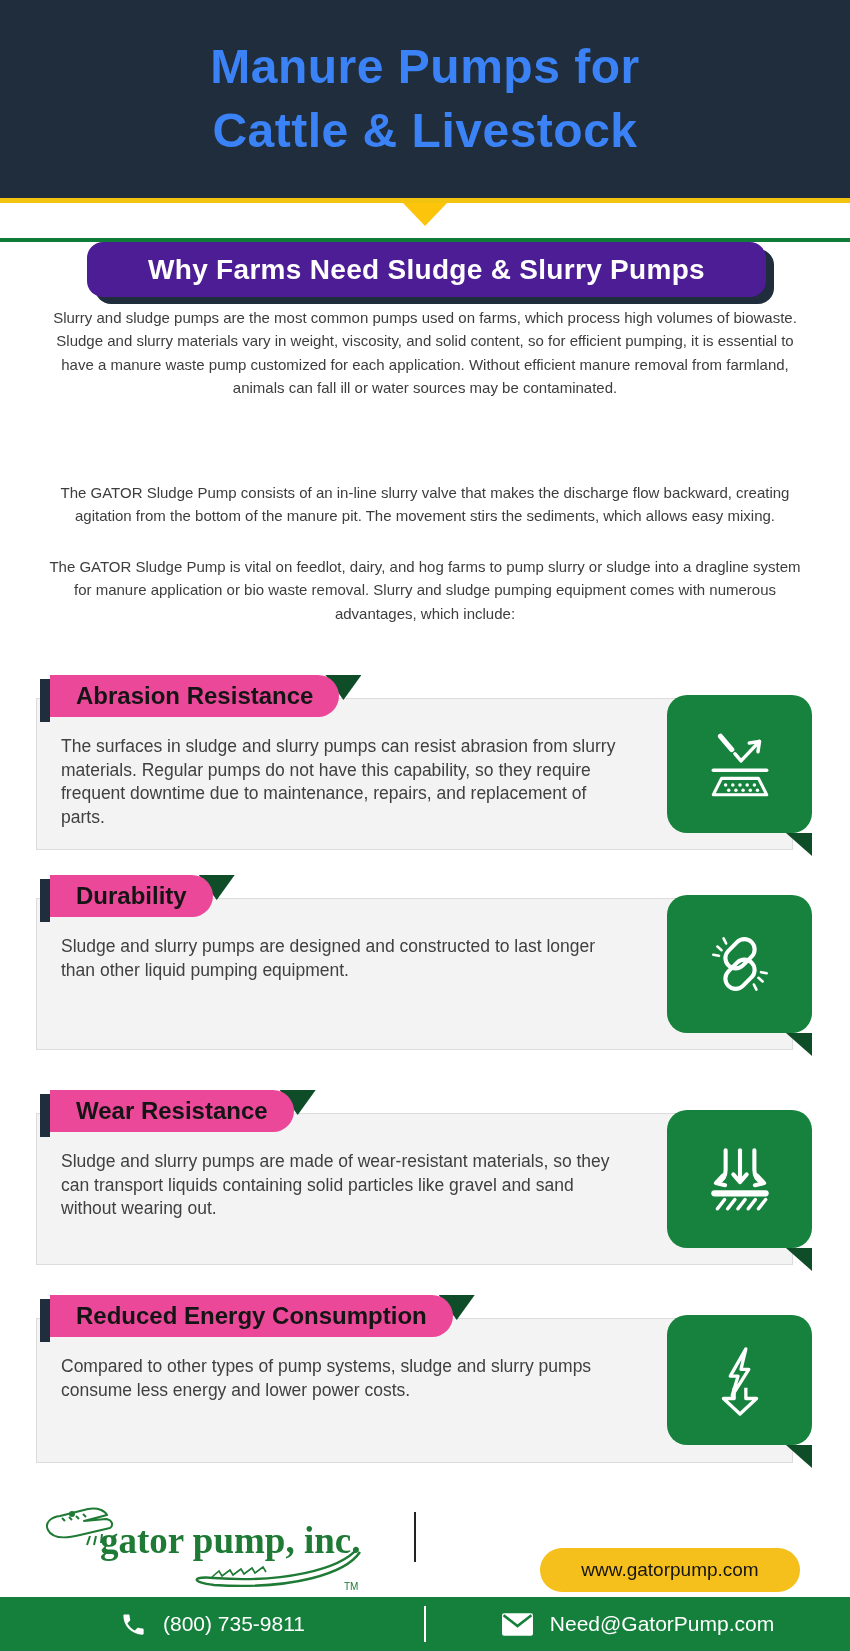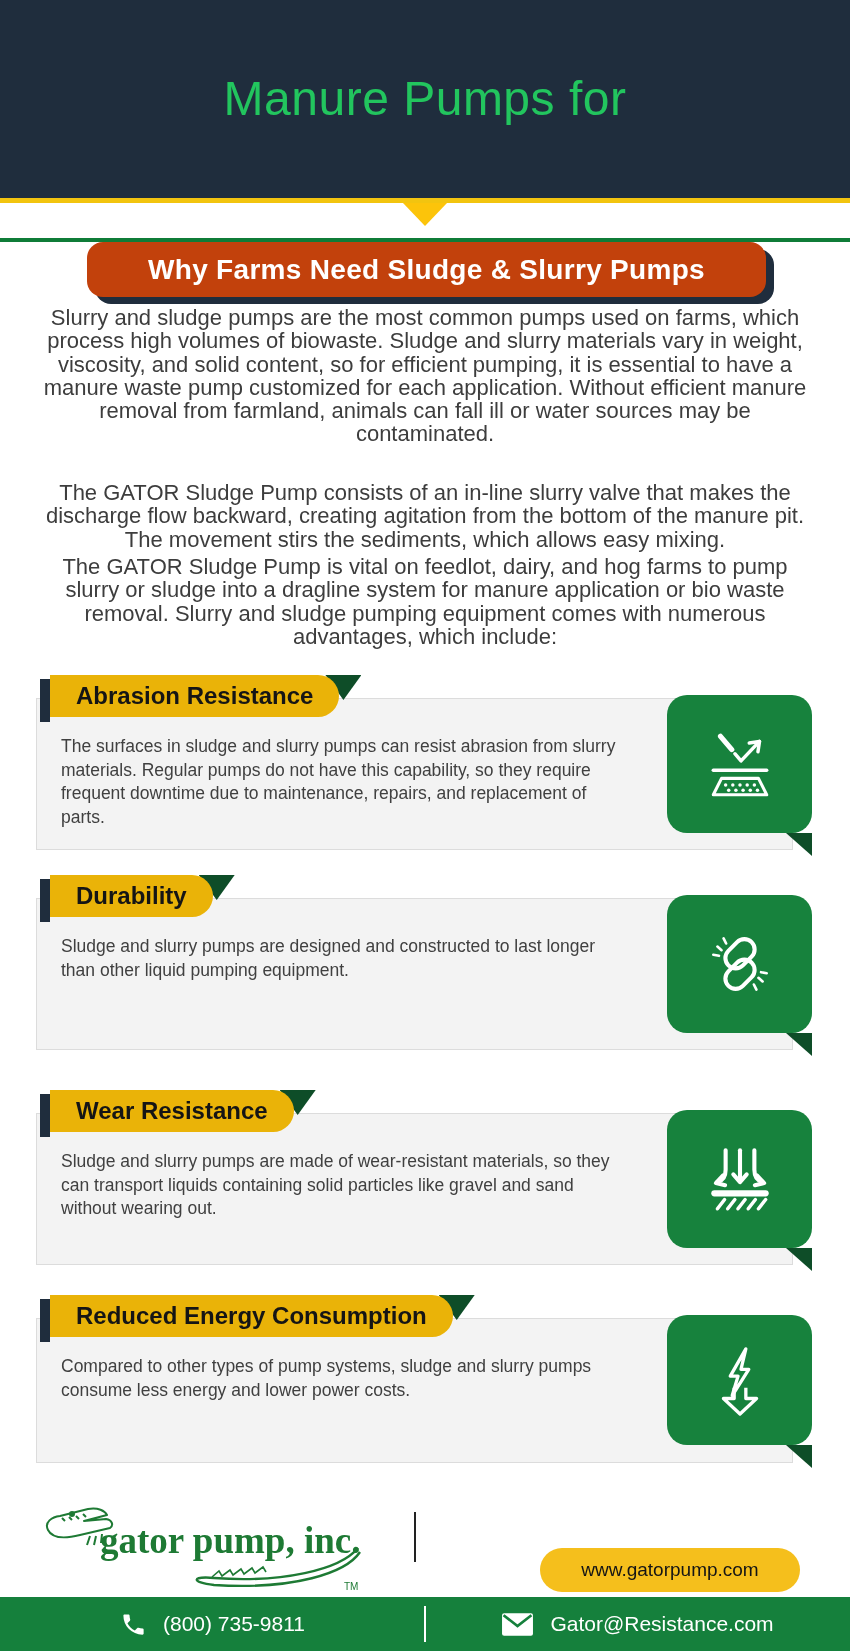--- a/index.html
+++ b/index.html
@@ -2,50 +2,50 @@
 <html><head>
 <meta charset="utf-8">
 <style>
   * { box-sizing: border-box; margin: 0; padding: 0; }
   body { background:#e8e8e8; font-family:"Liberation Sans", sans-serif; }
   .page { position:relative; width:850px; height:1651px; background:#fff; margin:0 auto; overflow:hidden; }
 
   
   .hdr { position:absolute; top:0; left:0; width:850px; height:198px; background:#1F2D3D;
          display:flex; flex-direction:column; align-items:center; justify-content:center; }
-  .hdr .t { color:#22c55e; font-size:48px; line-height:64px; font-weight:400; text-align:center; letter-spacing:.5px; }
+  .hdr .t { color:#3b82f6; font-size:48px; line-height:64px; font-weight:700; text-align:center; letter-spacing:.5px; }
   .gold-rule { position:absolute; top:198px; left:0; width:850px; height:5px; background:#F2C40F; }
   .down-tri { position:absolute; top:203px; left:403px; width:0; height:0;
               border-left:22px solid transparent; border-right:22px solid transparent;
               border-top:23px solid #FCC40A; }
 
   
   .green-rule { position:absolute; top:238px; left:0; width:850px; height:4px; background:#0F7C38; }
-  .banner { position:absolute; top:242px; left:87px; width:679px; height:55px; background:#c2410c;
+  .banner { position:absolute; top:242px; left:87px; width:679px; height:55px; background:#4c1d95;
             border-radius:16px; box-shadow:8px 7px 0 0 #1F2D3D; display:flex; align-items:center;
             justify-content:center; color:#fff; font-size:28px; font-weight:600; letter-spacing:.3px; z-index:2; }
 
   
-  .para { position:absolute; left:40px; width:770px; text-align:center; font-size:22px;
+  .para { position:absolute; left:40px; width:770px; text-align:center; font-size:15px;
           line-height:23.3px; color:#3D3D3D; }
   .p1 { top:306px; } .p2 { top:449px;margin-top:32px; } .p3 { top:535px;margin-top:20px; }
 
   
   .card { position:absolute; left:36px; width:757px; }
   .c1 { top:675px; } .c2 { top:875px; } .c3 { top:1090px; } .c4 { top:1295px; }
   .card .body { position:absolute; top:23px; left:0; width:757px; height:152px;
                 background:#F3F3F3; border:1px solid #DCDCDC; }
   .c4 .body { height:145px; }
   .bodytxt { padding:36px 175px 10px 24px; font-size:17.5px; line-height:23.5px; color:#404040; }
   .bar-accent { position:absolute; left:4px; top:4px; width:10px; height:43px; background:#1F2D3D; z-index:4; }
   .labelwrap { position:absolute; left:14px; top:0; height:42px; z-index:5; }
   .fold { position:absolute; top:0; right:-22px; width:36px; height:25px; background:#0E4D28;
           clip-path:polygon(0 0, 100% 0, 50% 100%); z-index:0; }
   .labelbg { position:relative; z-index:1; display:inline-flex; align-items:center; height:42px;
-             padding:0 26px; background:#eab308; border-radius:0 21px 21px 0;
+             padding:0 26px; background:#ec4899; border-radius:0 21px 21px 0;
              font-size:24px; font-weight:700; color:#151515; white-space:nowrap; }
   .tilewrap { position:absolute; right:-19px; top:20px; width:145px; z-index:3; }
   .tile { width:145px; height:138px; background:#17823D; border-radius:20px;
           display:flex; align-items:center; justify-content:center; }
   .c4 .tile { height:130px; }
   .tilefold { position:absolute; right:0; top:138px; width:26px; height:23px; background:#0E4D28;
               clip-path:polygon(0 0, 100% 0, 100% 100%); }
   .c4 .tilefold { top:130px; }
 
   
@@ -62,20 +62,21 @@
                 font-size:21px; font-weight:500; }
   .bardiv { position:absolute; left:424px; top:9px; width:2px; height:36px; background:#fff; }
 </style>
 </head>
 <body>
 
 <div class="page">
 
   <div class="hdr">
     <div class="t">Manure Pumps for</div>
+    <div class="t">Cattle &amp; Livestock</div>
   </div>
   <div class="gold-rule"></div>
   <div class="down-tri"></div>
 
   <div class="green-rule"></div>
   <div class="banner">
     <span>Why Farms Need Sludge &amp; Slurry Pumps</span>
   </div>
 
   <p class="para p1">Slurry and sludge pumps are the most common pumps used on farms, which process high volumes of biowaste. Sludge and slurry materials vary in weight, viscosity, and solid content, so for efficient pumping, it is essential to have a manure waste pump customized for each application. Without efficient manure removal from farmland, animals can fall ill or water sources may be contaminated.</p>
@@ -223,18 +224,18 @@
       <svg width="27" height="27" viewBox="0 0 24 24">
         <path fill="#fff" d="M6.62 10.79c1.44 2.83 3.76 5.14 6.59 6.59l2.2-2.2c.27-.27.67-.36 1.02-.24 1.12.37 2.33.57 3.57.57.55 0 1 .45 1 1V20c0 .55-.45 1-1 1-9.39 0-17-7.61-17-17 0-.55.45-1 1-1h3.5c.55 0 1 .45 1 1 0 1.25.2 2.45.57 3.57.11.35.03.74-.25 1.02l-2.2 2.2z"></path>
       </svg>
       <span>(800) 735-9811</span>
     </div>
     <div class="half">
       <svg width="33" height="25" viewBox="0 0 32 24">
         <rect x="1" y="1" width="30" height="22" rx="2" fill="#fff"></rect>
         <path d="M2.5 3 L16 13.5 L29.5 3" fill="none" stroke="#15803C" stroke-width="2.6"></path>
       </svg>
-      <span>Gator@Resistance.com</span>
+      <span>Need@GatorPump.com</span>
     </div>
     <div class="bardiv"></div>
   </div>
 
 </div>
 
 </body></html>

